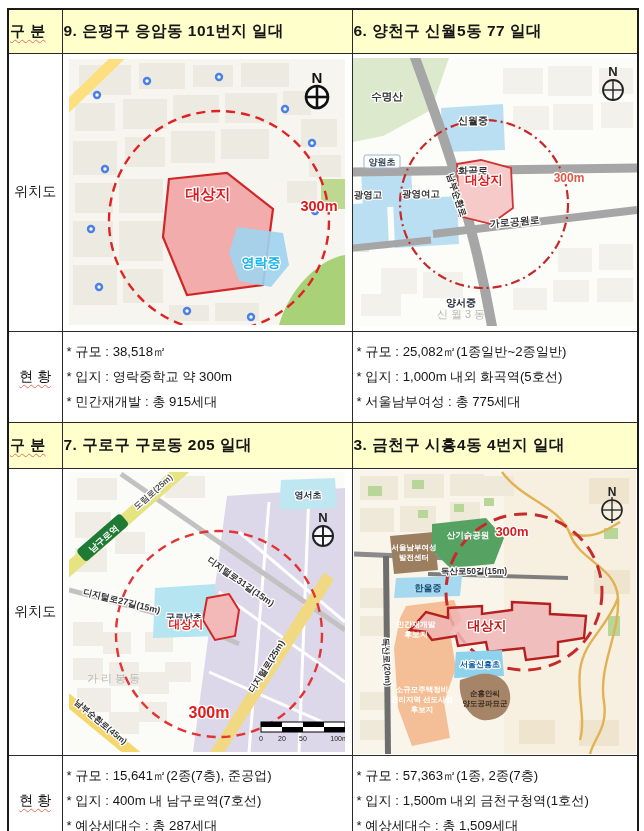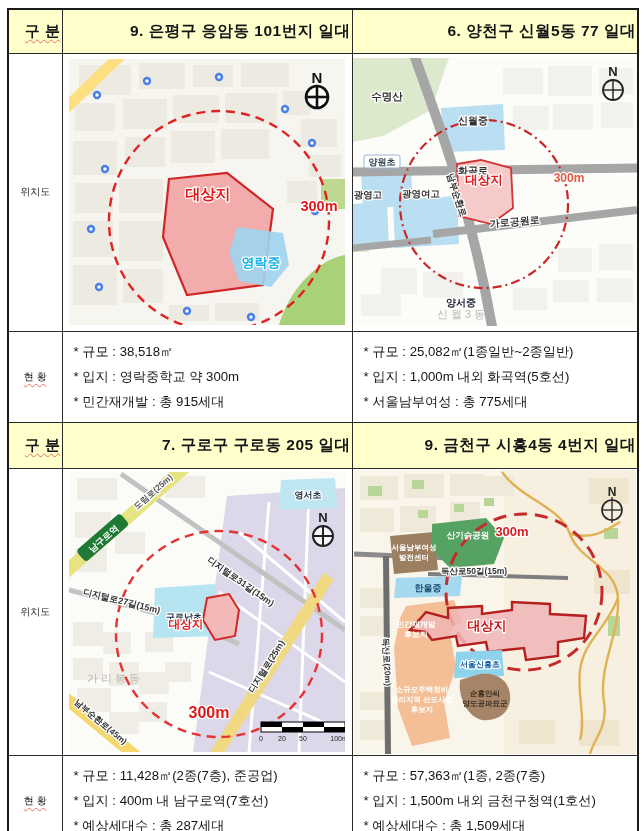--- a/index.html
+++ b/index.html
@@ -6,25 +6,25 @@
   body{width:644px;height:831px;font-family:"Liberation Sans","DejaVu Sans",sans-serif;color:#151515;}
   .page{position:relative;width:644px;height:831px;background:#fff;overflow:hidden;}
   table.sheet{position:absolute;left:7px;top:8px;width:630px;border-collapse:collapse;table-layout:fixed;border:2px solid #1a1a1a;}
   td{border:1px solid #2a2a2a;vertical-align:middle;overflow:hidden;}
   tr.r-hdr1{height:44px}
   tr.r-map1{height:278px}
   tr.r-stat1{height:82px}
   tr.r-hdr2{height:46px}
   tr.r-map2{height:287px}
   tr.r-stat2{height:83px}
-  tr.hdr td{background:#ffffcc;text-align:right;font-weight:bold;font-size:15.5px;letter-spacing:.5px;}
-  td.lbl{text-align:center;font-size:10px;background:#fff;}
+  tr.hdr td{background:#ffffcc;text-align:left;font-weight:bold;font-size:15.5px;letter-spacing:.5px;}
+  td.lbl{text-align:center;font-size:14px;background:#fff;}
   tr.hdr td.lbl{background:#ffffcc;font-size:15px;}
   .wavy{text-decoration-line:underline;text-decoration-style:wavy;text-decoration-color:#e87060;text-decoration-thickness:1px;text-underline-offset:3px;}
-  td.bullets{padding:4px 4px 4px 11px;font-size:13.2px;background:#fff;}
+  td.bullets{padding:4px 4px 4px 4px;font-size:13.2px;background:#fff;}
   td.bullets div{margin:7px 0;white-space:nowrap;}
   td.mapcell{padding:0;text-align:center;background:#fff;}
   svg{display:inline-block;vertical-align:middle;}
   svg text{font-family:"Liberation Sans","DejaVu Sans",sans-serif;}
   .halo{paint-order:stroke;stroke:#ffffff;stroke-width:2.6px;stroke-linejoin:round;}
   .rlab{fill:#e01a1a;font-weight:bold;}
   .dk{fill:#333;font-weight:bold;}
   .wm{fill:#b9b9b4;letter-spacing:3px;}
   .wt{fill:#fff;font-weight:bold;}
 </style>
@@ -192,21 +192,21 @@
     <td class="bullets">
       <div>* 규모 : 25,082㎡(1종일반~2종일반)</div>
       <div>* 입지 : 1,000m 내외 화곡역(5호선)</div>
       <div>* 서울남부여성 : 총 775세대</div>
     </td>
   </tr>
 
   <tr class="hdr r-hdr2">
     <td class="lbl"><span class="wavy">구 분</span></td>
     <td>7. 구로구 구로동 205 일대</td>
-    <td>9. 금천구 시흥4동 4번지 일대</td>
+    <td>3. 금천구 시흥4동 4번지 일대</td>
   </tr>
 
   <tr class="r-map2">
     <td class="lbl">위치도</td>
 
     <td class="mapcell">
       <svg width="276" height="280" viewBox="0 0 276 280">
         <rect x="0" y="0" width="276" height="280" fill="#fbfbf8"></rect>
         <polygon points="158,24 276,16 276,280 124,280" fill="#dcd7e9"></polygon>
         <g stroke="#ffffff" stroke-width="3">
@@ -348,21 +348,21 @@
           <line x1="-10" y1="0" x2="10" y2="0" stroke="#222" stroke-width="1.3"></line>
           <line x1="0" y1="-13" x2="0" y2="13" stroke="#222" stroke-width="1.3"></line>
         </g>
       </svg>
     </td>
   </tr>
 
   <tr class="r-stat2">
     <td class="lbl"><span class="wavy">현 황</span></td>
     <td class="bullets">
-      <div>* 규모 : 11,428㎡(2종(7층), 준공업)</div>
+      <div>* 규모 : 15,641㎡(2종(7층), 준공업)</div>
       <div>* 입지 : 400m 내 남구로역(7호선)</div>
       <div>* 예상세대수 : 총 287세대</div>
     </td>
     <td class="bullets">
       <div>* 규모 : 57,363㎡(1종, 2종(7층)</div>
       <div>* 입지 : 1,500m 내외 금천구청역(1호선)</div>
       <div>* 예상세대수 : 총 1,509세대</div>
     </td>
   </tr>
 </tbody>

